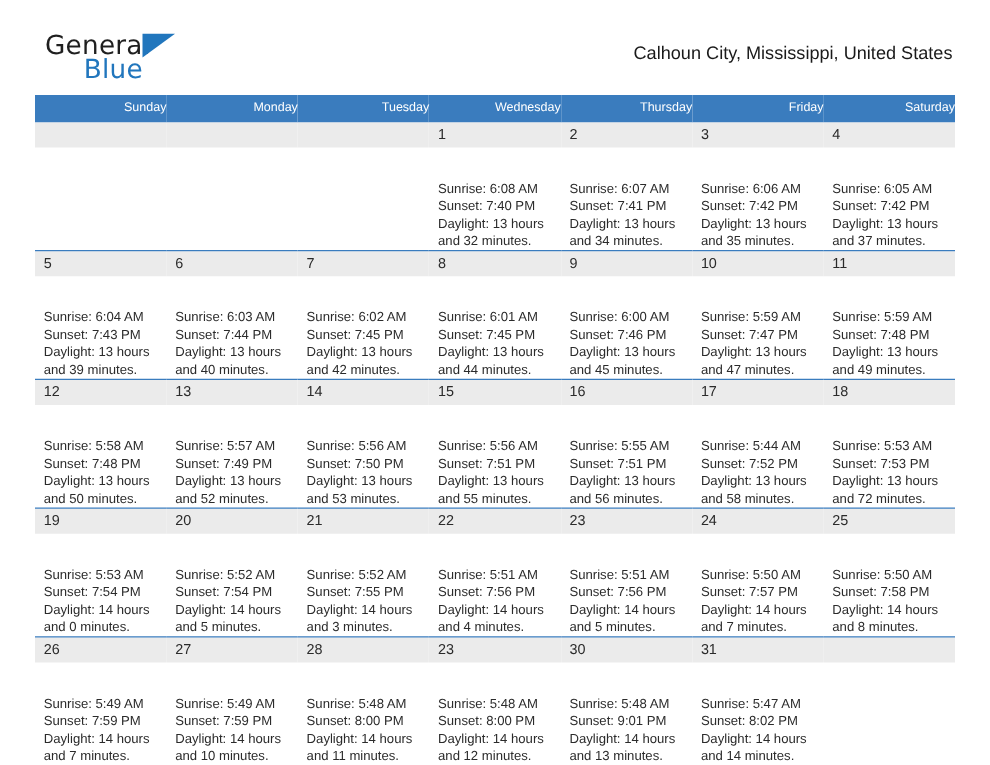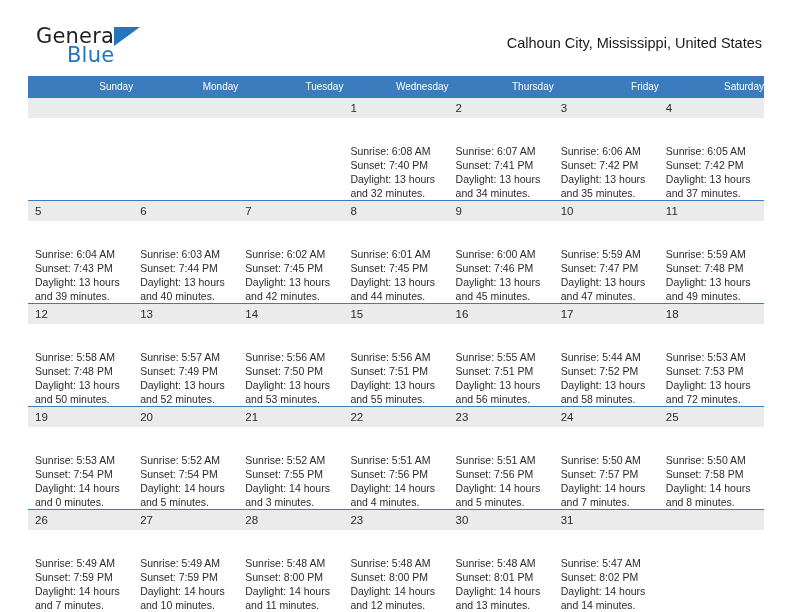--- a/index.html
+++ b/index.html
@@ -436,21 +436,21 @@
               <div>Sunrise: 5:48 AM</div>
               <div>Sunset: 8:00 PM</div>
               <div>Daylight: 14 hours</div>
               <div>and 12 minutes.</div>
             </div>
           </td>
           <td>
             <div class="daynum">30</div>
             <div class="info">
               <div>Sunrise: 5:48 AM</div>
-              <div>Sunset: 8:01 PM</div>
+              <div>Sunset: 9:01 PM</div>
               <div>Daylight: 14 hours</div>
               <div>and 13 minutes.</div>
             </div>
           </td>
           <td>
             <div class="daynum">31</div>
             <div class="info">
               <div>Sunrise: 5:47 AM</div>
               <div>Sunset: 8:02 PM</div>
               <div>Daylight: 14 hours</div>

